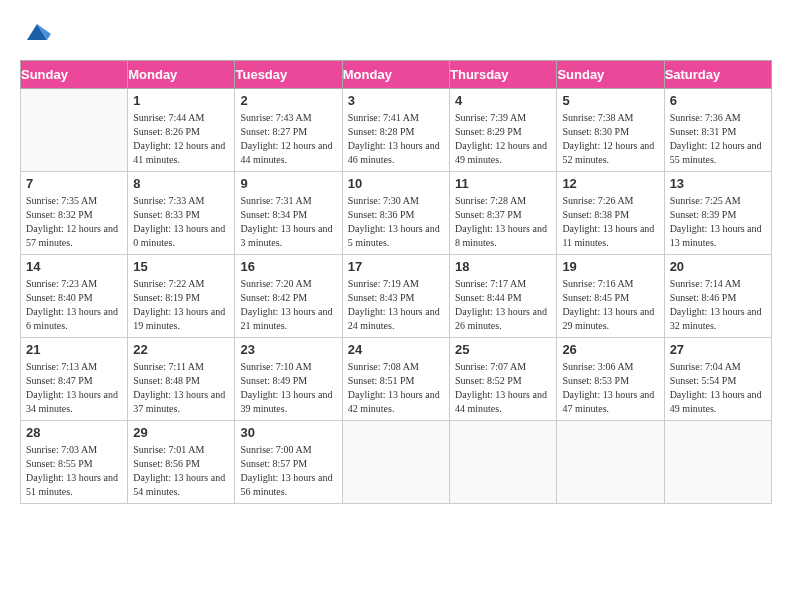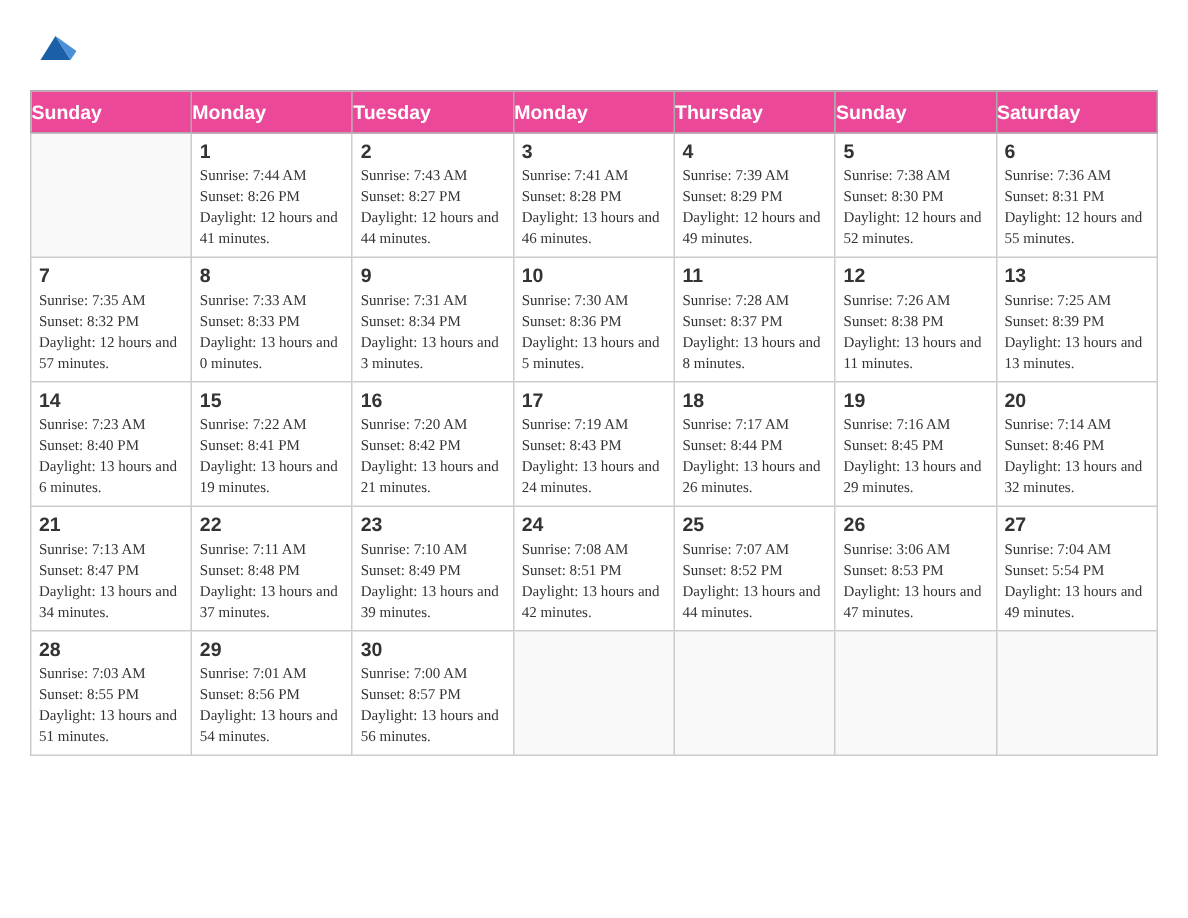--- a/index.html
+++ b/index.html
@@ -219,21 +219,21 @@
           <div class="day-info">
             <div>Sunrise: 7:23 AM</div>
             <div>Sunset: 8:40 PM</div>
             <div>Daylight: 13 hours and 6 minutes.</div>
           </div>
         </td>
         <td>
           <div class="day-number">15</div>
           <div class="day-info">
             <div>Sunrise: 7:22 AM</div>
-            <div>Sunset: 8:41 PM</div>
+            <div>Sunset: 8:19 PM</div>
             <div>Daylight: 13 hours and 19 minutes.</div>
           </div>
         </td>
         <td>
           <div class="day-number">16</div>
           <div class="day-info">
             <div>Sunrise: 7:20 AM</div>
             <div>Sunset: 8:42 PM</div>
             <div>Daylight: 13 hours and 21 minutes.</div>
           </div>

